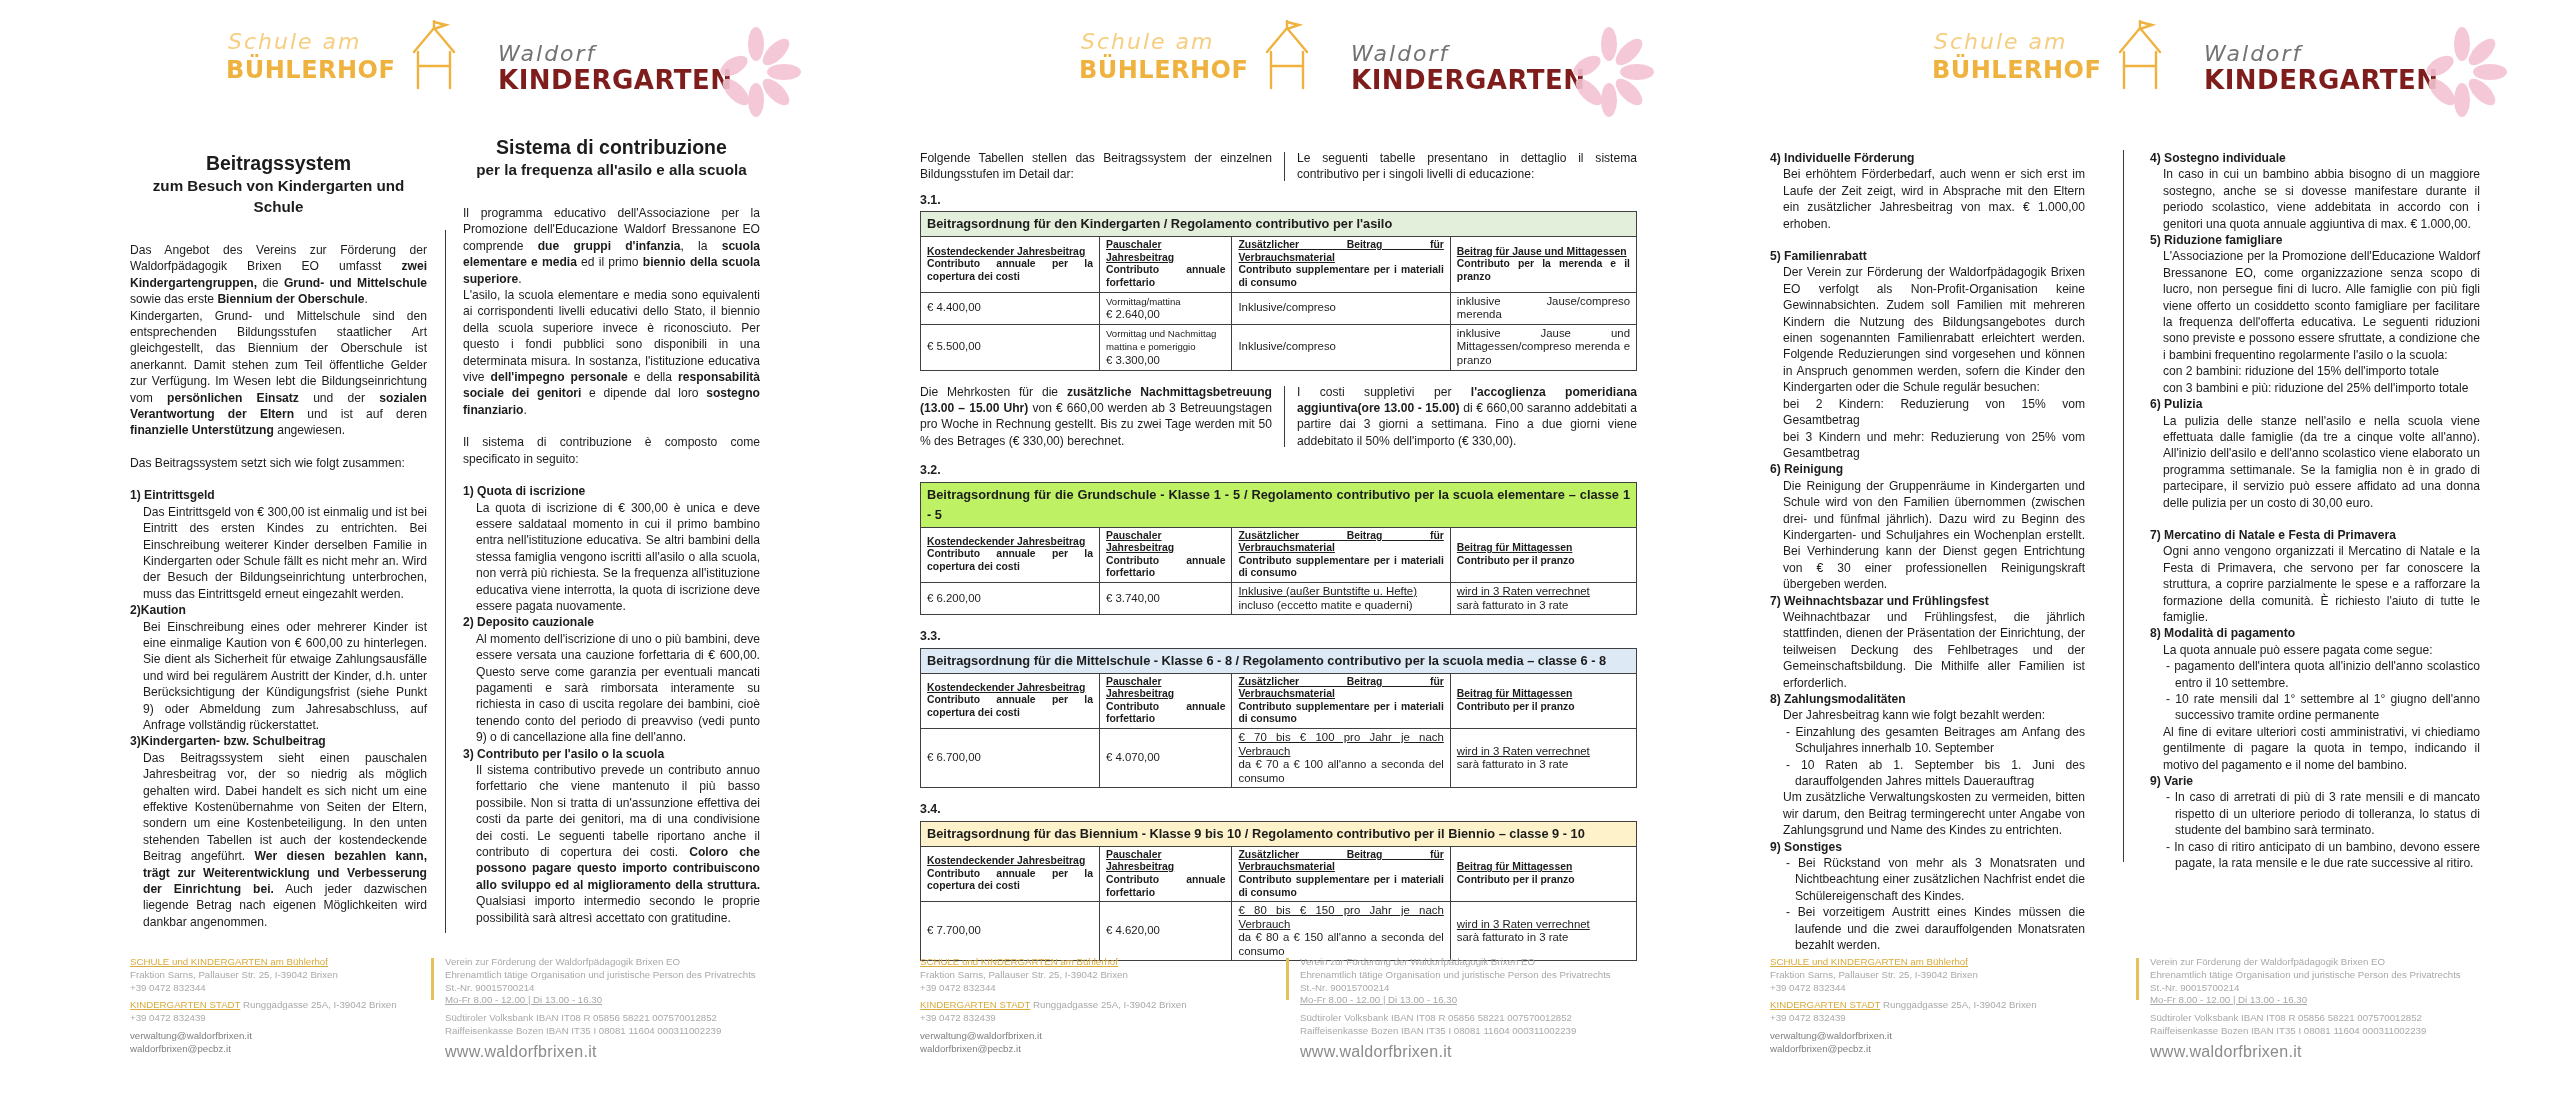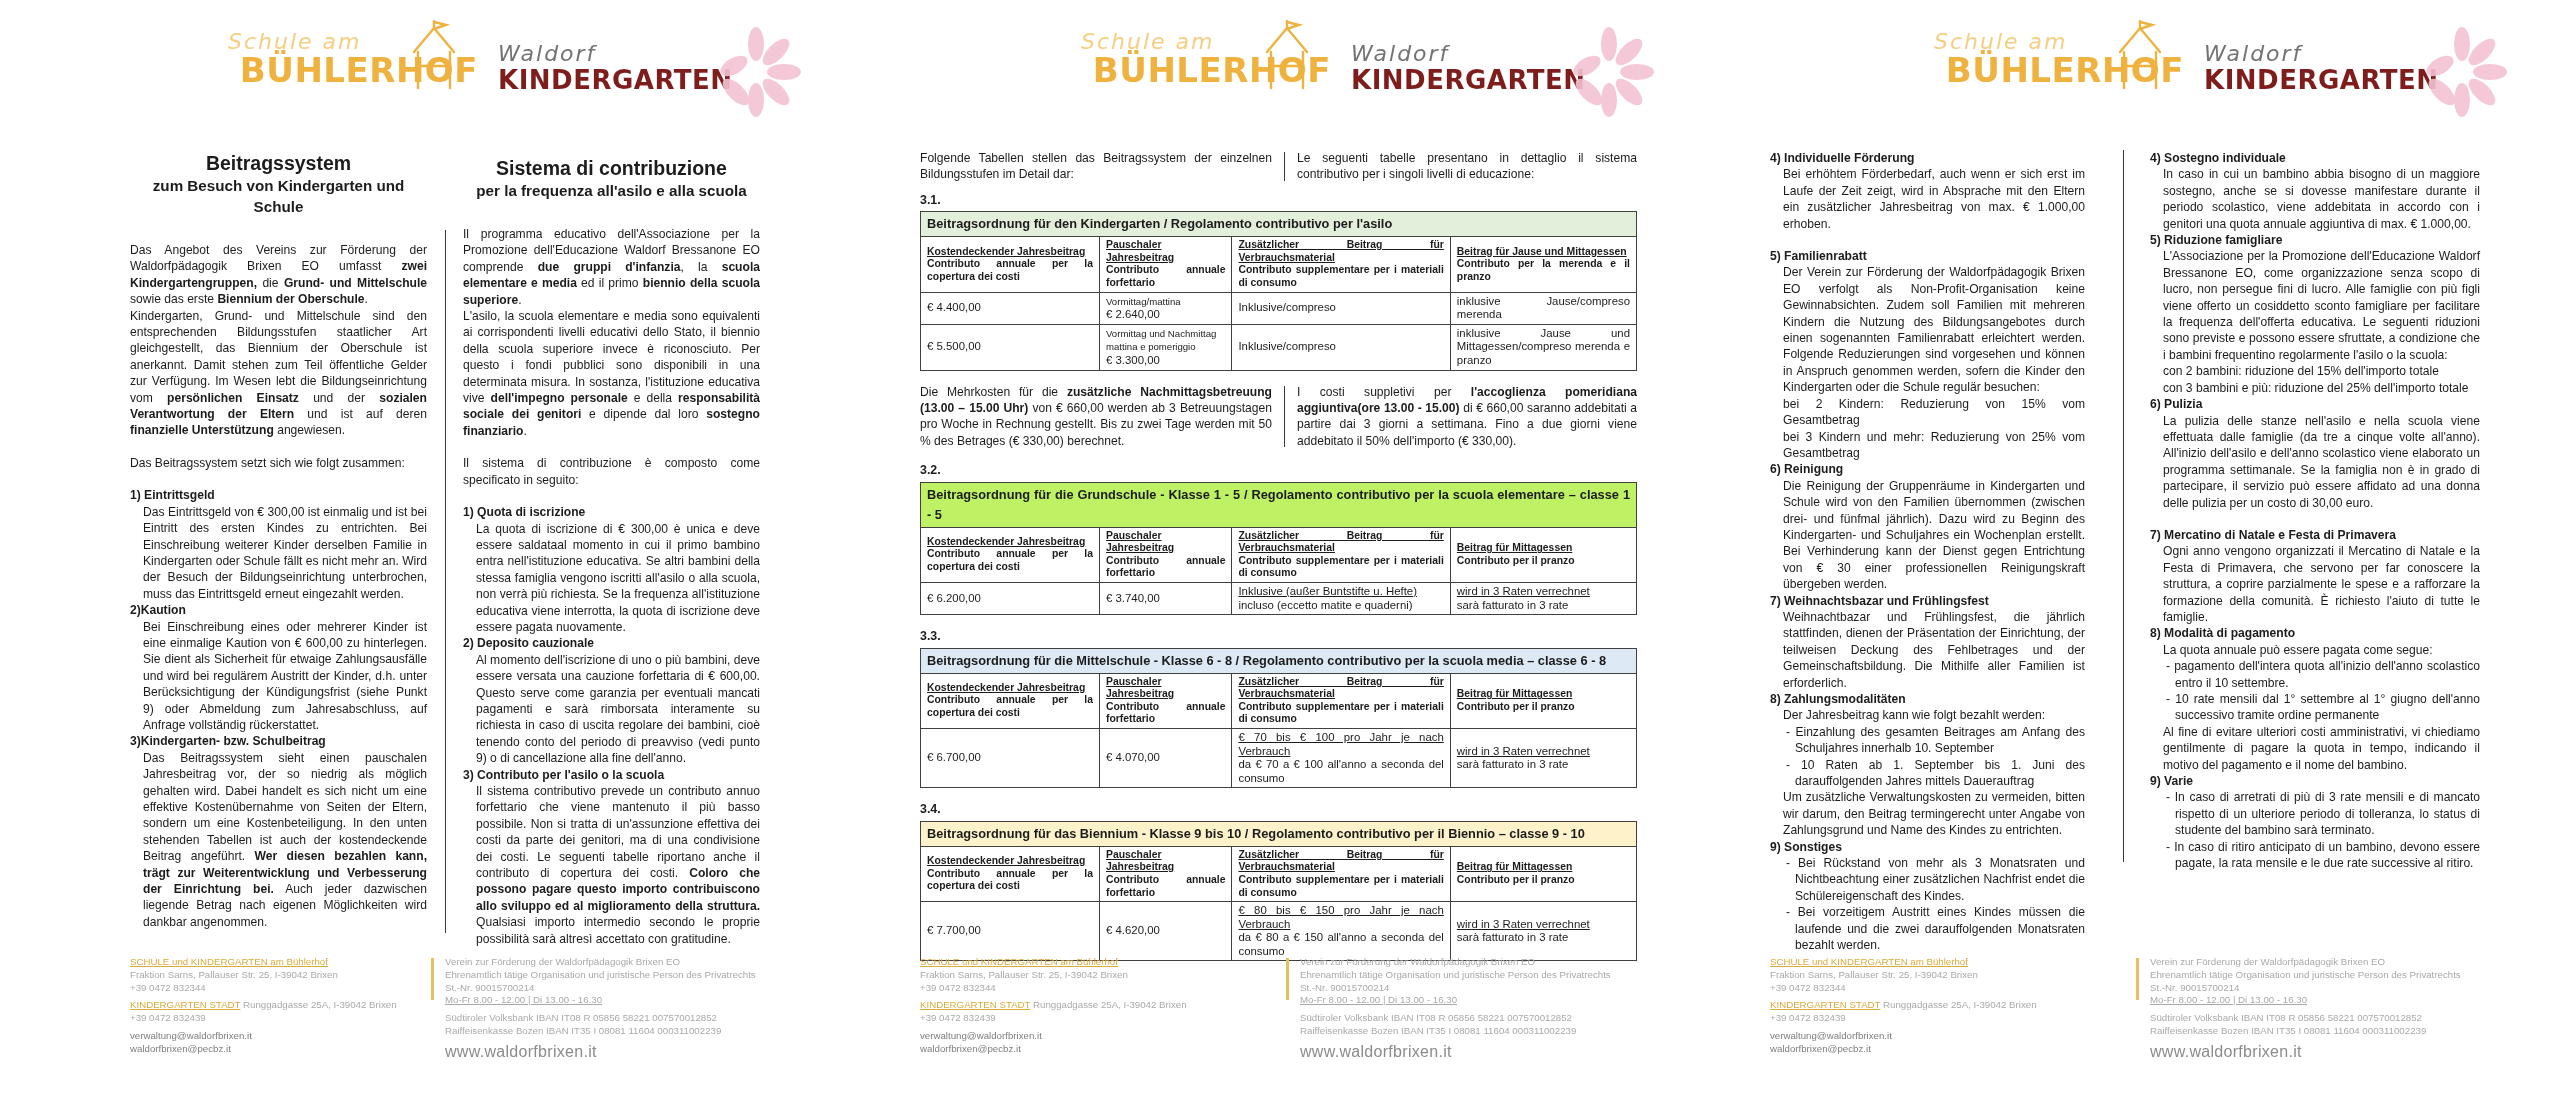--- a/index.html
+++ b/index.html
@@ -6,22 +6,22 @@
   .canvas{position:relative;width:2560px;height:1104px;background:#fff;overflow:hidden;
           font-family:"Liberation Sans", sans-serif;color:#1c1c1c;}
   .page{position:absolute;top:0;width:853px;height:1084px;overflow:hidden;}
   .p1{left:0;} .p2{left:853px;} .p3{left:1706px;}
 
   
   .logos{position:absolute;left:0;top:0;width:853px;height:130px;}
   .logo-school{position:absolute;left:226px;top:30px;width:252px;}
   .l-script{font-family:"DejaVu Sans", sans-serif;font-style:italic;font-size:22px;
             color:#f6ce81;letter-spacing:2px;line-height:24px;margin-left:2px;}
-  .l-main{font-family:"DejaVu Sans", sans-serif;font-weight:bold;font-size:34px;
-          color:#efb23e;letter-spacing:.5px;line-height:32px;text-align:right;}
+  .l-main{font-family:"DejaVu Sans", sans-serif;font-weight:bold;font-size:24px;
+          color:#efb23e;letter-spacing:.5px;line-height:32px;}
   .house-icon{position:absolute;right:14px;top:-10px;}
   .logo-kg{position:absolute;left:498px;top:42px;width:300px;}
   .k-script{font-family:"DejaVu Sans", sans-serif;font-style:italic;font-size:22px;
             color:#737373;letter-spacing:2px;line-height:24px;}
   .k-main{font-family:"DejaVu Sans", sans-serif;font-weight:bold;font-size:26px;
           color:#7f1d1d;letter-spacing:.5px;line-height:28px;}
   .flower-icon{position:absolute;right:-4px;top:-16px;}
 
   
   .col{font-size:12.1px;line-height:16.4px;color:#1c1c1c;}
@@ -35,21 +35,21 @@
   .h1{font-size:19.5px;font-weight:bold;text-align:center;line-height:23px;}
   .h2{font-size:15.2px;font-weight:bold;text-align:center;line-height:21px;margin-bottom:25px;}
   .mt{margin-top:16px;margin-bottom:16px;}
   .item-title{font-weight:bold;}
   .item-body{padding-left:13px;}
   .item.gap{margin-bottom:16px;}
   .vdiv{position:absolute;width:1px;background:#3a3a3a;}
 
   
   .p1 .col-left{position:absolute;left:130px;top:152px;width:297px;}
-  .p1 .col-right{position:absolute;left:463px;top:157px;width:297px;}
+  .p1 .col-right{position:absolute;left:463px;top:136px;width:297px;}
   .p1 .vdiv{left:445px;top:230px;height:703px;}
 
   
   .p2-content{position:absolute;left:67px;top:150px;width:717px;}
   .introcols,.notecols{display:flex;align-items:stretch;}
   .nc-left{width:352px;} .nc-right{width:340px;}
   .nc-div{width:1px;background:#3a3a3a;margin:2px 12px;}
   .notecols{margin:13px 0 2px;}
   .tlabel{font-weight:bold;font-size:12.4px;margin:13px 0 3px;}
   .tablewrap > .tlabel:first-child{margin-top:9px;}

